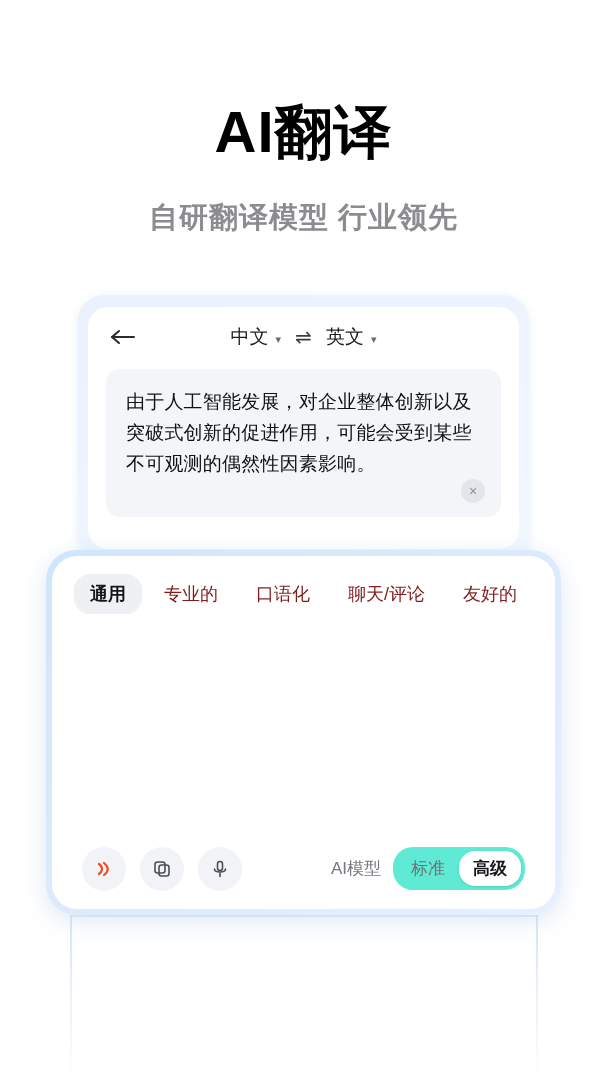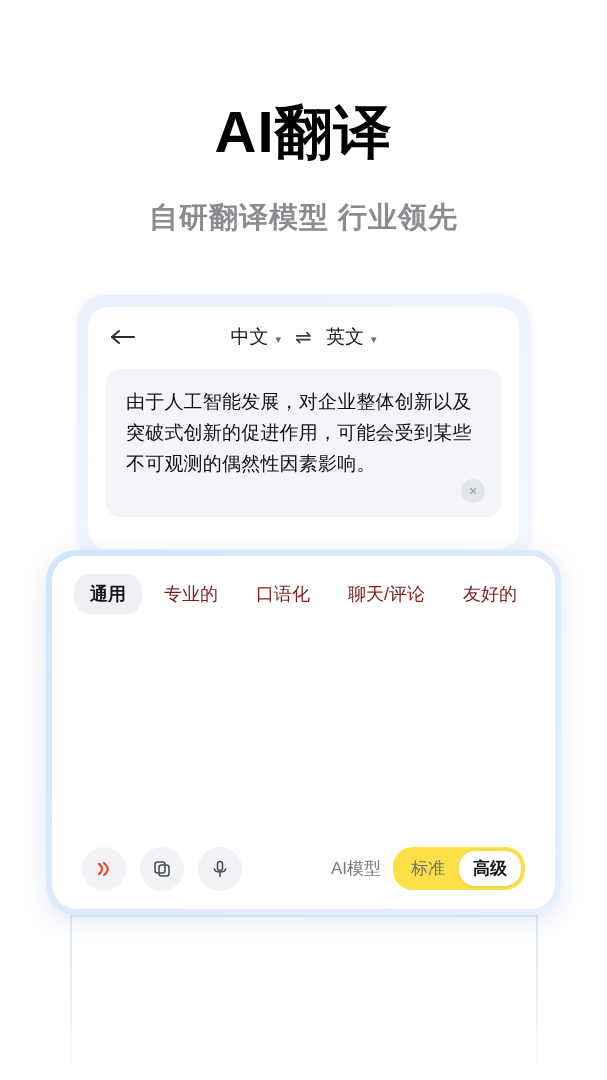--- a/index.html
+++ b/index.html
@@ -222,21 +222,21 @@
     align-items: center;
     gap: 12px;
   }
   .model-label {
     font-size: 17px;
     color: #76797f;
   }
   .seg {
     display: flex;
     align-items: center;
-    background: #fde047;
+    background: #5eead4;
     border-radius: 20px;
     padding: 4px;
   }
   .seg-item {
     font-size: 17px;
     color: #6f7278;
     padding: 6px 14px;
     border-radius: 16px;
     white-space: nowrap;
   }

